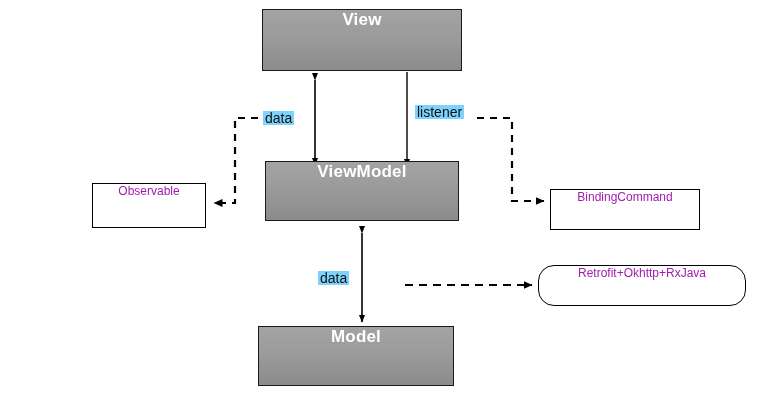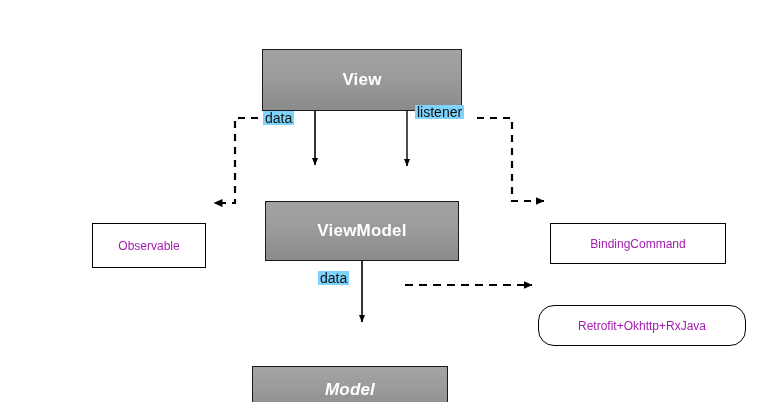--- a/index.html
+++ b/index.html
@@ -19,24 +19,22 @@
     position: absolute;
     left: 0;
     top: 0;
     width: 757px;
     height: 402px;
   }
   .node {
     position: absolute;
     box-sizing: border-box;
     display: flex;
-    align-items: center;
     justify-content: center;
     text-align: center;
-    margin-top: 40px;
   }
   .node-filled {
     border: 1px solid #1a1a1a;
     background: linear-gradient(to bottom, #a3a3a3 0%, #9b9b9b 45%, #8b8b8b 100%);
     color: #ffffff;
     font-size: 17px;
     font-weight: bold;
     letter-spacing: 0.2px;
   }
   .node-outline {
@@ -51,23 +49,23 @@
     color: #111111;
     font-size: 14px;
     font-weight: normal;
     white-space: nowrap;
     background: #7dd3fc;
     padding: 0 2px;
     line-height: 1;
   }
   #view-node   { left: 262px; top: 9px;   width: 200px; height: 62px; }
   #viewmodel-node { left: 265px; top: 161px; width: 194px; height: 60px; }
-  #model-node  { left: 252px; top: 326px; width: 196px; height: 48px; font-style: italic; }
+  #model-node  { left: 258px; top: 326px; width: 196px; height: 60px; }
   #observable-node { left: 92px;  top: 183px; width: 114px; height: 45px; }
-  #bindingcommand-node { left: 550px; top: 183px; width: 176px; height: 41px; }
+  #bindingcommand-node { left: 550px; top: 189px; width: 150px; height: 41px; }
   #network-node { left: 538px; top: 265px; width: 208px; height: 41px; border-radius: 16px; }
   #label-data-top { left: 263px; top: 111px; }
   #label-listener { left: 415px; top: 105px; }
   #label-data-mid { left: 318px; top: 271px; }
 </style>
 </head>
 <body>
 
 <div id="canvas">
 

